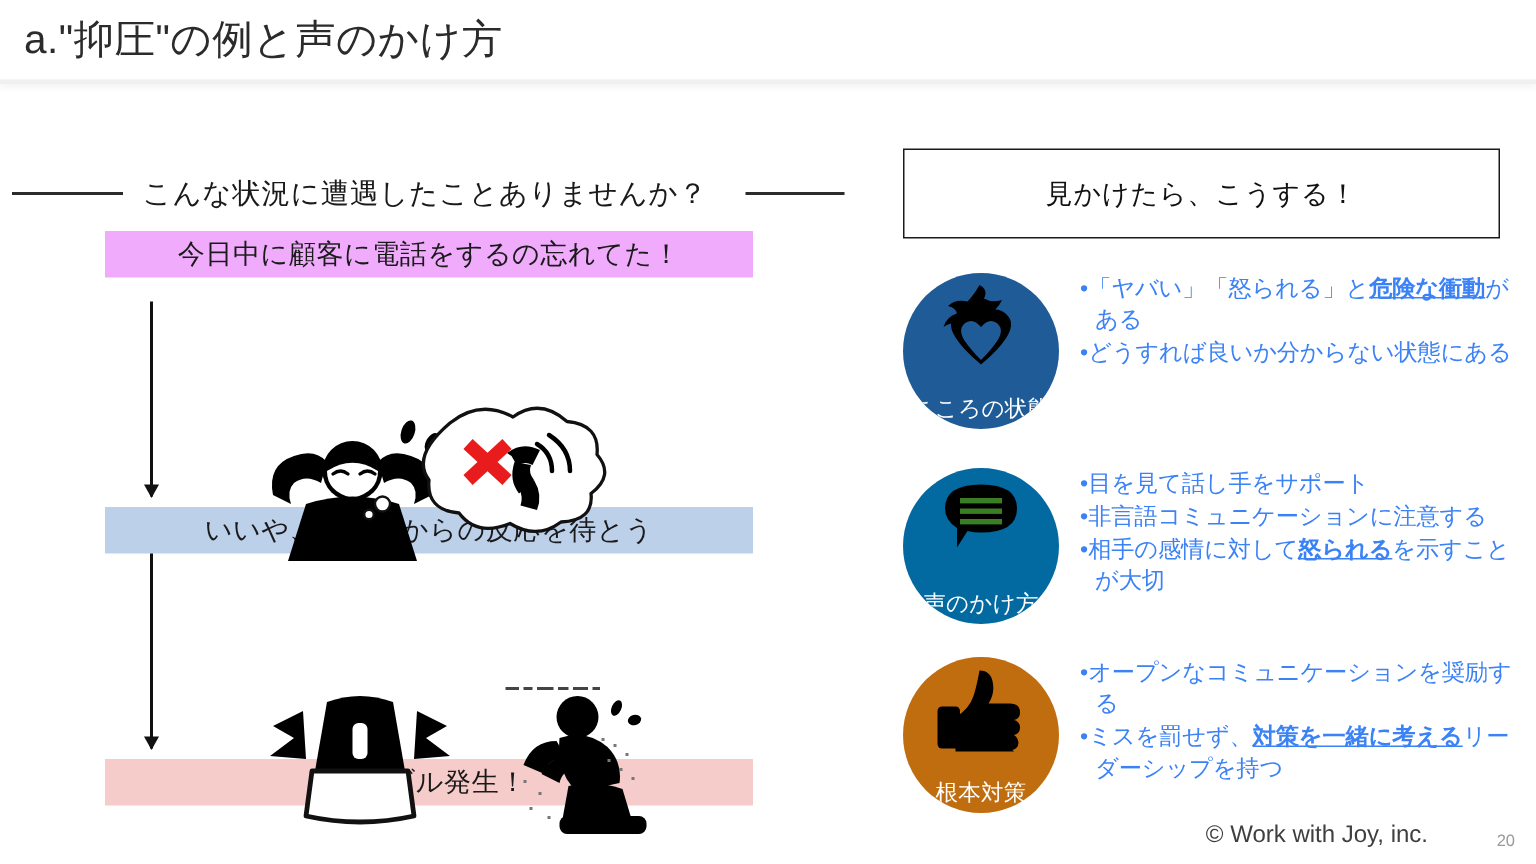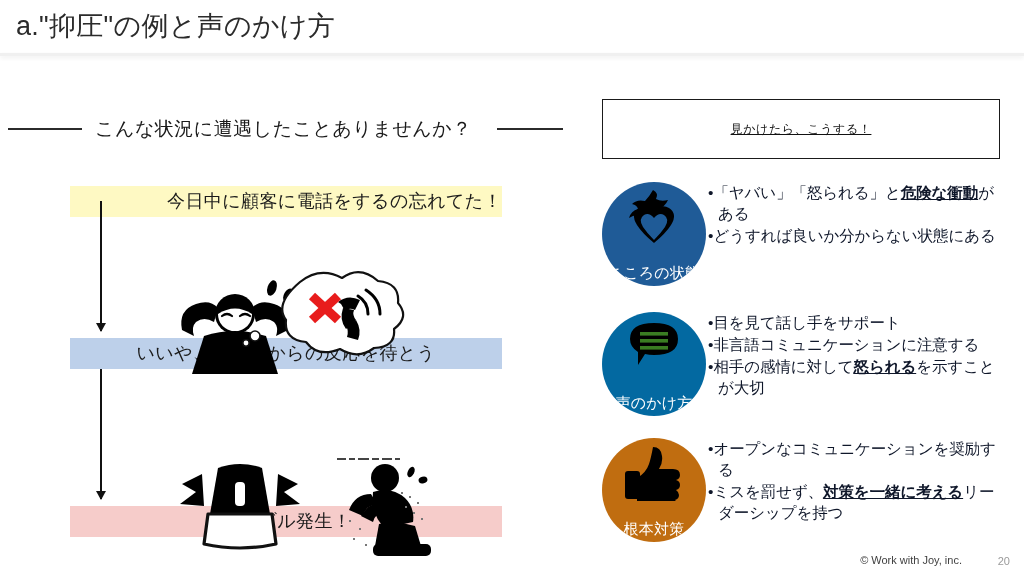--- a/index.html
+++ b/index.html
@@ -76,21 +76,21 @@
     position: absolute;
     left: 70px;
     width: 432px;
     height: 31px;
     line-height: 31px;
     text-align: center;
     font-size: 18px;
     color: #1a1a1a;
     letter-spacing: 0.4px;
   }
-  .flow-box.step1 { top: 116px; background: #fef9c3; text-align: right; }
+  .flow-box.step1 { top: 84px; background: #f0abfc; }
   .flow-box.step2 { top: 268px; background: #bdd0ea; }
   .flow-box.step3 { top: 436px; background: #f6ccca; }
 
   .connector {
     position: absolute;
     left: 100px;
     width: 2px;
     background: #111111;
   }
   .connector.c1 { top: 131px; height: 130px; }
@@ -122,24 +122,23 @@
     position: absolute;
     left: 7px; top: 29px;
     width: 396px; height: 58px;
     border: 1.6px solid #1a1a1a;
     background: #ffffff;
     display: flex;
     align-items: center;
     justify-content: center;
   }
   .right-title-text {
-    font-size: 12px;
+    font-size: 18px;
     color: #111111;
     letter-spacing: 0.6px;
-    text-decoration: underline;
   }
 
   .advice-row {
     position: absolute;
     left: 7px;
     width: 420px;
   }
   .advice-row.r1 { top: 112px; }
   .advice-row.r2 { top: 242px; }
   .advice-row.r3 { top: 368px; }
@@ -169,46 +168,46 @@
     width: 104px;
     text-align: center;
     color: #ffffff;
     font-size: 15px;
     line-height: 17px;
     letter-spacing: 0.2px;
   }
 
   .bullets {
     position: absolute;
-    left: 106px;
+    left: 118px;
     top: 0;
     width: 300px;
     font-size: 15.5px;
     line-height: 21px;
-    color: #0f172a;
+    color: #3b82f6;
   }
   .bullet {
     display: block;
     margin-bottom: 1px;
     padding-left: 10px;
     text-indent: -10px;
     letter-spacing: -0.1px;
   }
   .bullet .dot { letter-spacing: 0; }
   .bullet em {
     font-style: normal;
     font-weight: bold;
     text-decoration: underline;
   }
 
   
   .footer-copyright {
     position: absolute;
-    right: 62px; bottom: 10px;
-    font-size: 11px;
+    right: 72px; bottom: 10px;
+    font-size: 16px;
     color: #3f3f3f;
     white-space: nowrap;
   }
   .footer-pagenum {
     position: absolute;
     right: 14px; bottom: 9px;
     font-size: 11px;
     color: #9a9a9a;
   }
 </style>

